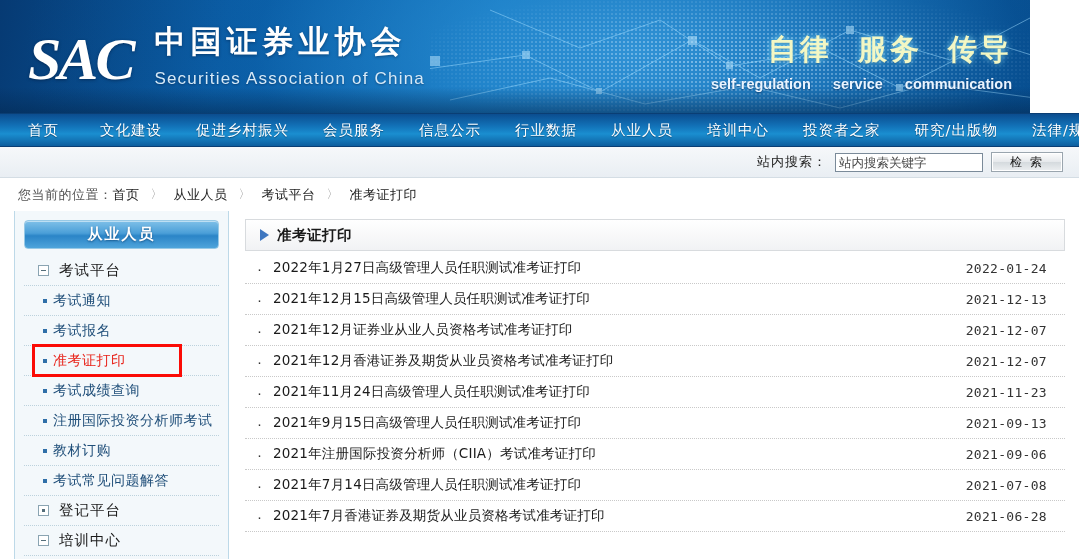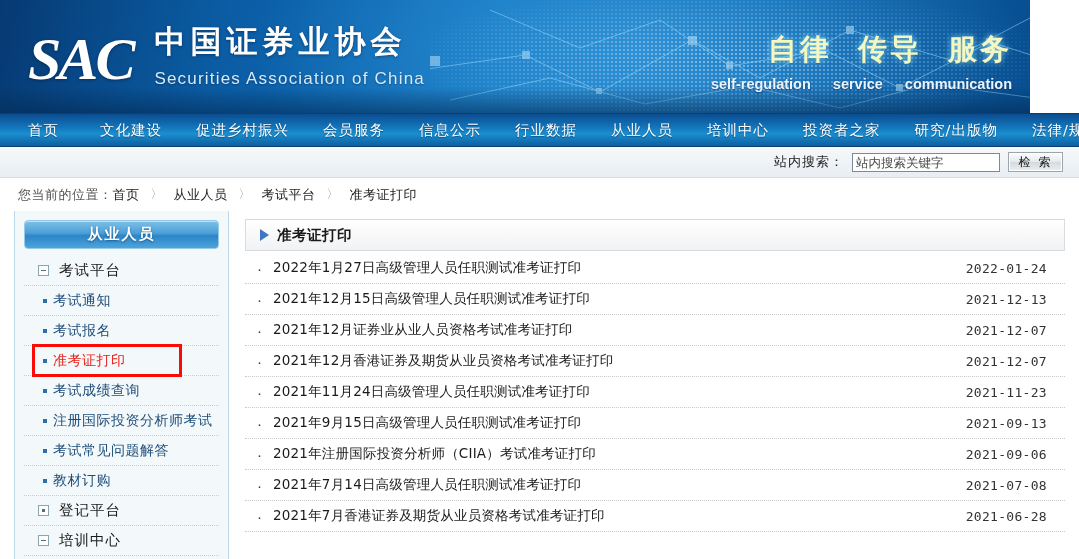--- a/index.html
+++ b/index.html
@@ -95,21 +95,21 @@
   .search-input {
     width: 148px; height: 19px;
     border: 1px solid #7a8a99;
     background: #ffffff; font-size: 12.5px;
     padding: 0 3px; color: #333;
     font-family: "DejaVu Sans", sans-serif;
     outline: none;
   }
   .search-input::placeholder { color: #4a4a4a; }
   .search-btn {
-    width: 55px; height: 20px;
+    width: 72px; height: 20px;
     border: 1px solid #9aa5ae;
     background: linear-gradient(to bottom, #fdfdfd 0%, #e6e9ec 48%, #d5dade 52%, #eceff1 100%);
     font-size: 12px; color: #1a1a1a; cursor: pointer;
     font-family: "DejaVu Sans", sans-serif;
     letter-spacing: 2px; line-height: 1;
     box-shadow: inset 0 0 0 1px #ffffff;
   }
 
   
   .breadcrumb {
@@ -255,22 +255,22 @@
     <div class="sac-mark">SAC</div>
     <div>
       <div class="title-cn">中国证券业协会</div>
       <div class="title-en">Securities Association of China</div>
     </div>
   </div>
 
   <div class="slogan">
     <div class="slogan-cn">
       <span>自律</span>
+      <span>服务</span>
       <span>传导</span>
-      <span>服务</span>
     </div>
     <div class="slogan-en">
       <span>self-regulation</span>
       <span>service</span>
       <span>communication</span>
     </div>
   </div>
 </div>
 
 <div class="nav">
@@ -338,26 +338,26 @@
         <span class="lbl">考试成绩查询</span>
       </div>
 
       <div class="menu-item">
         <span class="sq"></span>
         <span class="lbl">注册国际投资分析师考试</span>
       </div>
 
       <div class="menu-item">
         <span class="sq"></span>
+        <span class="lbl">教材订购</span>
+      </div>
+
+      <div class="menu-item">
+        <span class="sq"></span>
         <span class="lbl">考试常见问题解答</span>
-      </div>
-
-      <div class="menu-item">
-        <span class="sq"></span>
-        <span class="lbl">教材订购</span>
       </div>
 
       <div class="menu-group">
         <span class="toggle-box plus"></span>
         <span class="menu-group-label">登记平台</span>
       </div>
 
       <div class="menu-group">
         <span class="toggle-box minus"></span>
         <span class="menu-group-label">培训中心</span>

